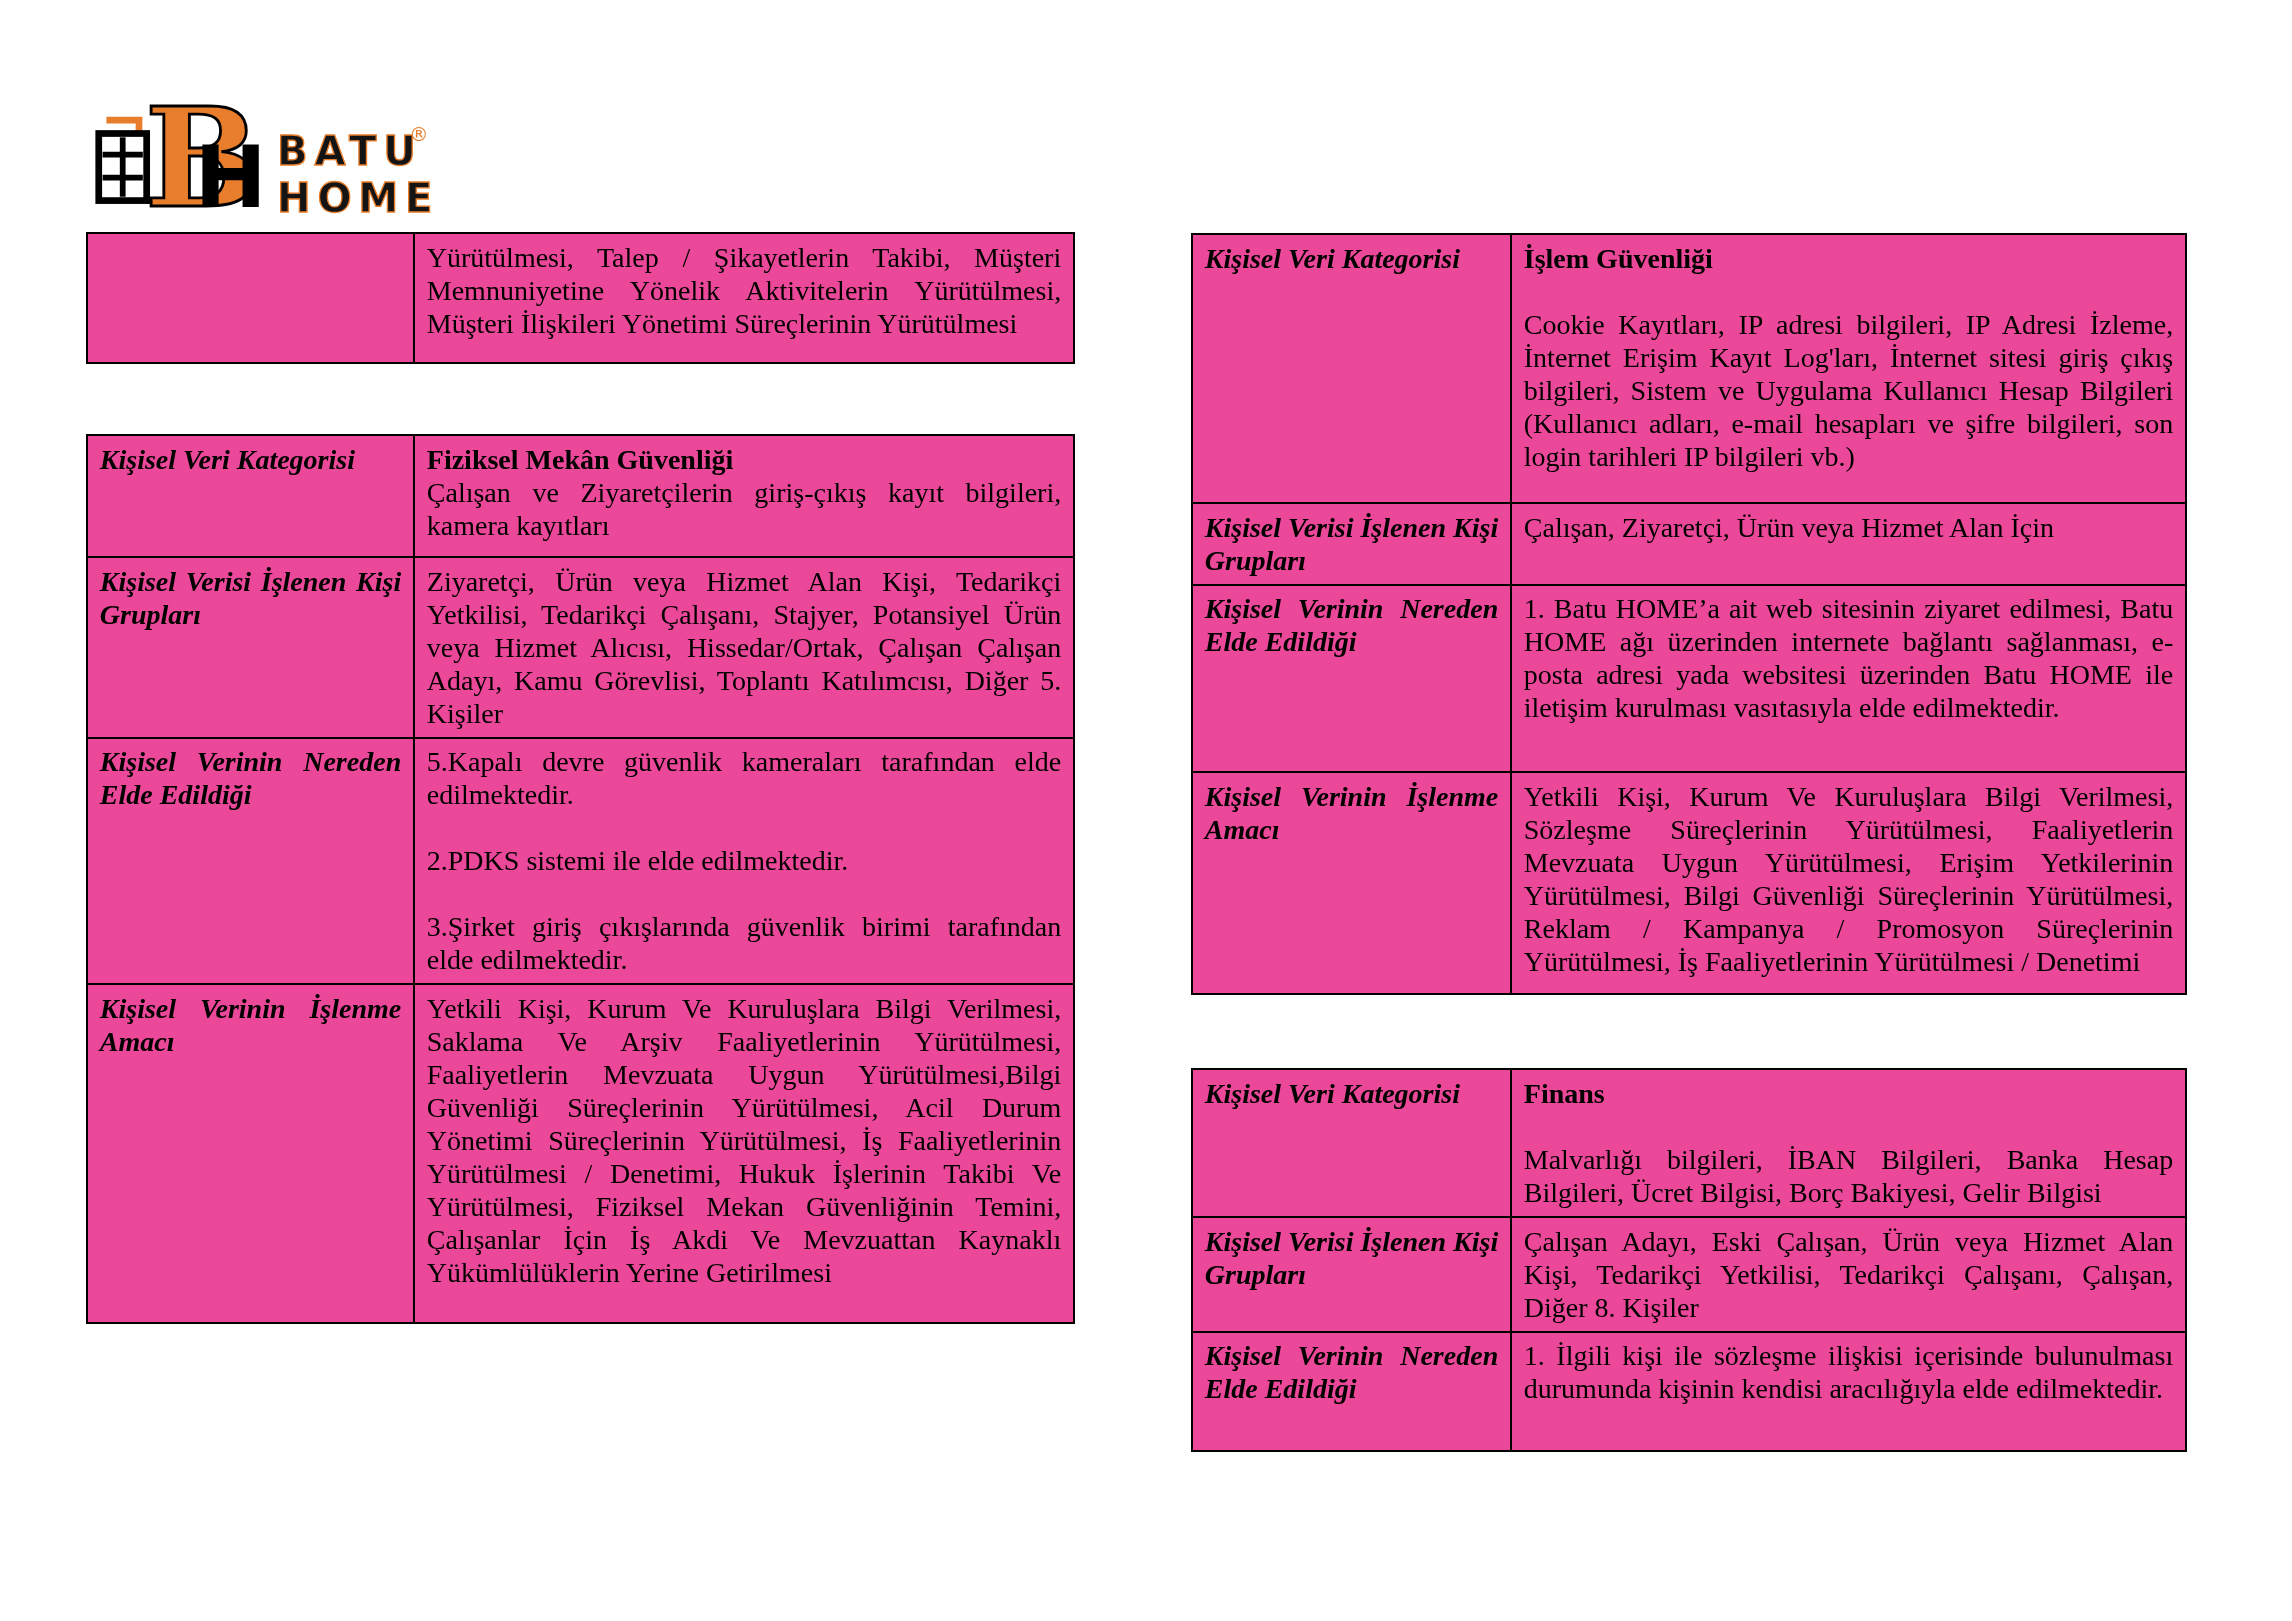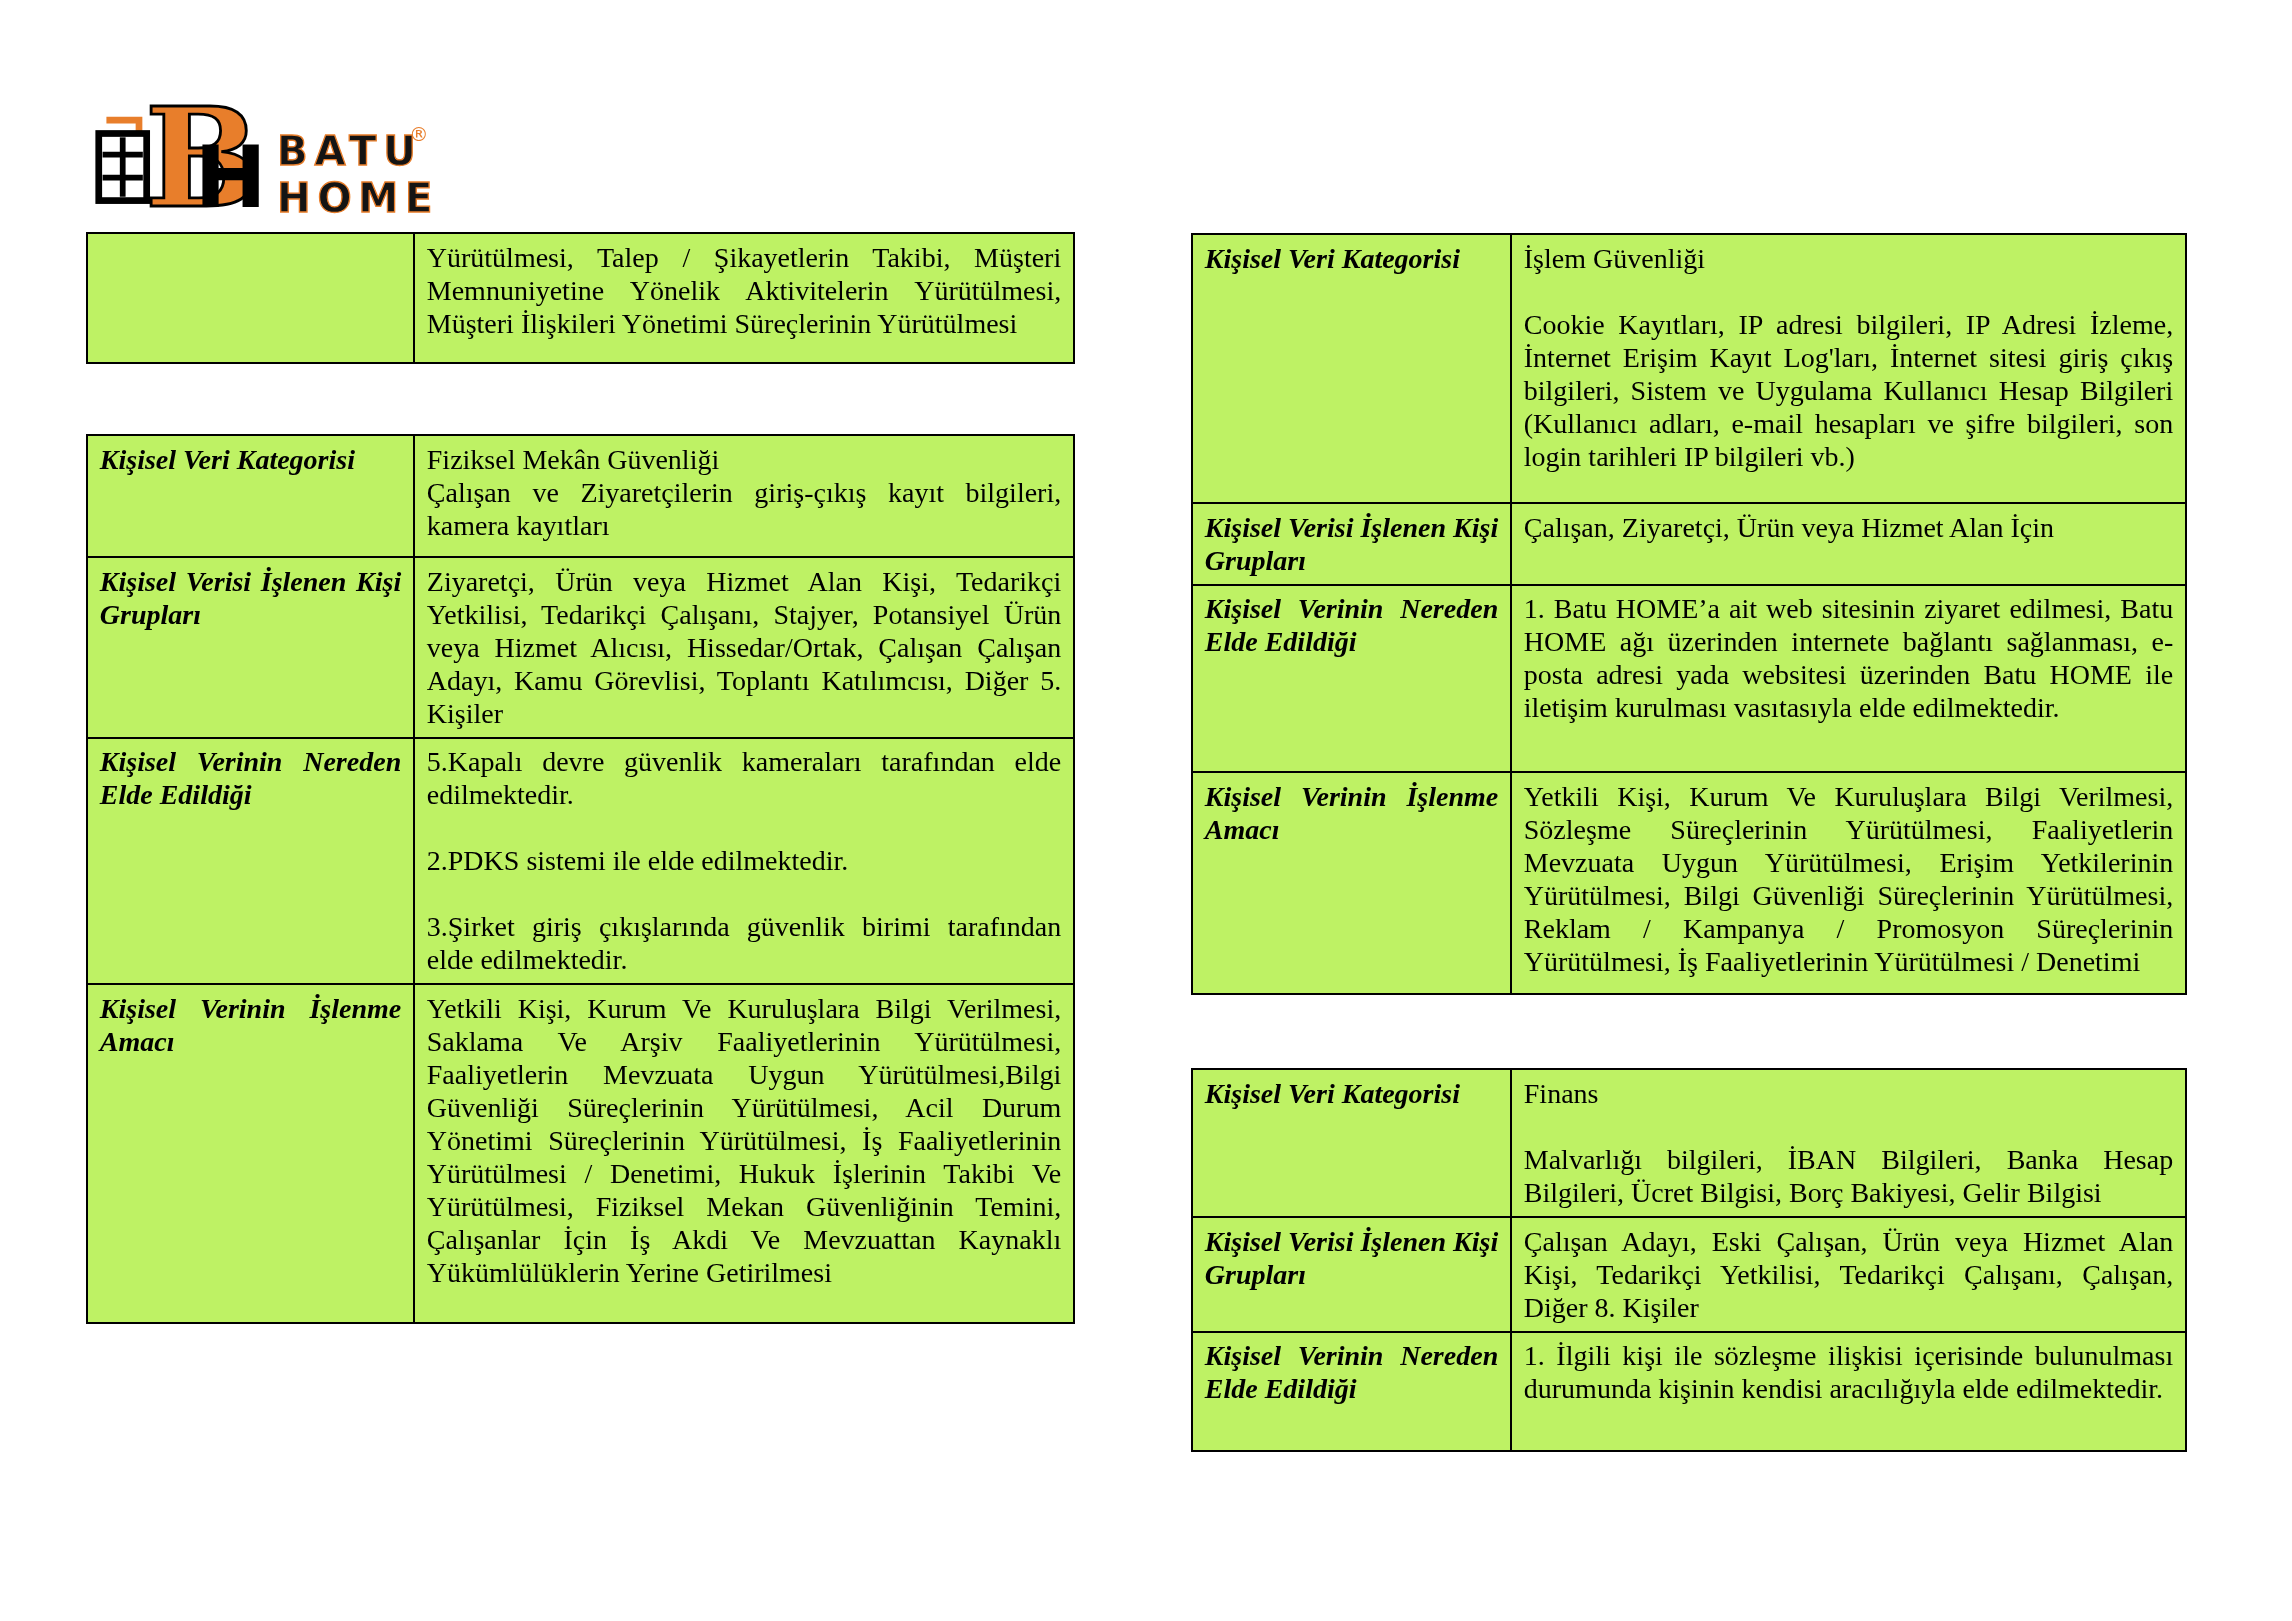--- a/index.html
+++ b/index.html
@@ -19,34 +19,34 @@
     position: absolute;
     left: 93px;
     top: 90px;
     width: 345px;
     height: 133px;
   }
   table.kvk {
     position: absolute;
     border-collapse: collapse;
     table-layout: fixed;
-    background: #bef264;
+    background: #ec4899;
   }
   table.kvk td {
     border: 2.9px solid #000000;
     vertical-align: top;
     padding: 6.9px 11.8px;
     font-size: 28px;
     line-height: 33px;
     text-align: justify;
     overflow: hidden;
   }
   td.label { font-weight: bold; font-style: italic; }
   td p { margin: 0; }
-  p.bold { font-weight: normal; }
+  p.bold { font-weight: bold; }
   p.gap { margin-bottom: 33px; }
 
   #tableA { left: 86px;  top: 232px;  width: 989px; }
   #tableB { left: 86px;  top: 434px;  width: 989px; }
   #tableC { left: 1191px; top: 233px; width: 996px; }
   #tableD { left: 1191px; top: 1068px; width: 996px; }
 
   col.cL { width: 327px; }
   col.cR { width: 319px; }
 

